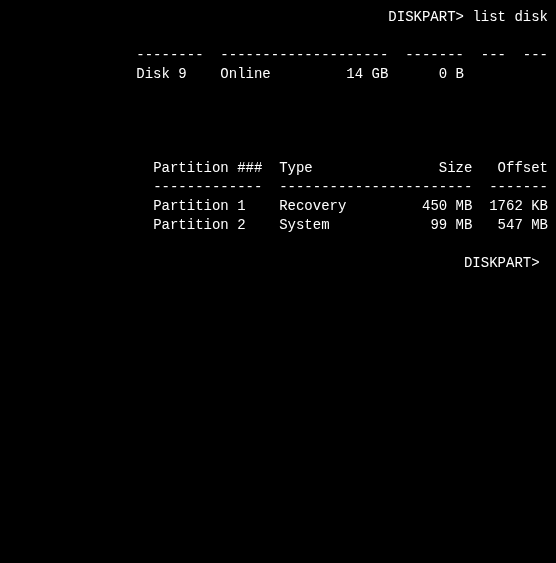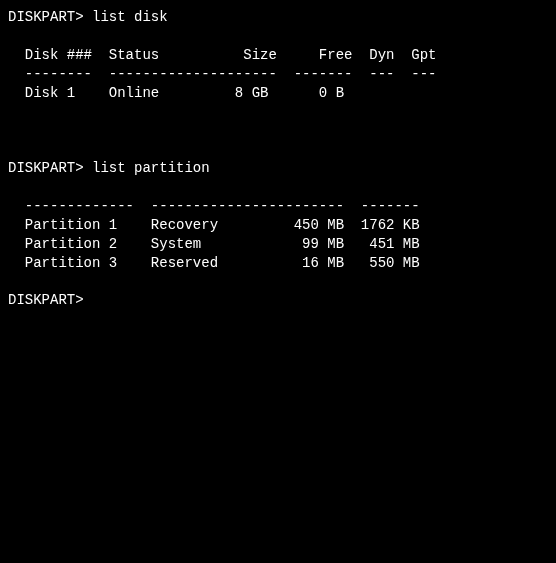--- a/index.html
+++ b/index.html
@@ -10,49 +10,48 @@
     font-family: Consolas, "Courier New", monospace;
     font-size: 14px;
     line-height: 1.35;
     width: 556px;
     height: 563px;
     box-sizing: border-box;
     overflow: hidden;
   }
   .line {
     white-space: pre;
+    text-align: right;
   }
   .cursor {
     display: inline-block;
   }
 </style>
 </head>
 <body>
 
 <div>
 
 <div class="line"><span>DISKPART&gt;</span> <span>list disk</span></div>
 <div class="line"> </div>
 
-<div class="line" id="disk-header">  Disk ###  Status          Size     Free  Dyn  Gpt</div>
 <div class="line" id="disk-divider">  --------  --------------------  -------  ---  ---</div>
 <div id="disk-rows">
-      <div class="line">  Disk 1    Online         8 GB      0 B          </div>
+      <div class="line">  Disk 9    Online         14 GB      0 B          </div>
     </div>
 <div class="line"> </div>
 
 <div class="line"> </div>
 <div class="line"> </div>
 
-<div class="line"><span>DISKPART&gt;</span> <span>list partition</span></div>
 <div class="line"> </div>
 
+<div class="line" id="part-header">  Partition ###  Type               Size   Offset</div>
 <div class="line" id="part-divider">  -------------  -----------------------  -------</div>
 <div id="part-rows">
       <div class="line">  Partition 1    Recovery         450 MB  1762 KB</div>
-      <div class="line">  Partition 2    System            99 MB   451 MB</div>
-      <div class="line">  Partition 3    Reserved          16 MB   550 MB</div>
+      <div class="line">  Partition 2    System            99 MB   547 MB</div>
     </div>
 <div class="line"> </div>
 
 <div class="line"><span>DISKPART&gt;</span> <span class="cursor"></span></div>
 
 </div>
 
 </body></html>

